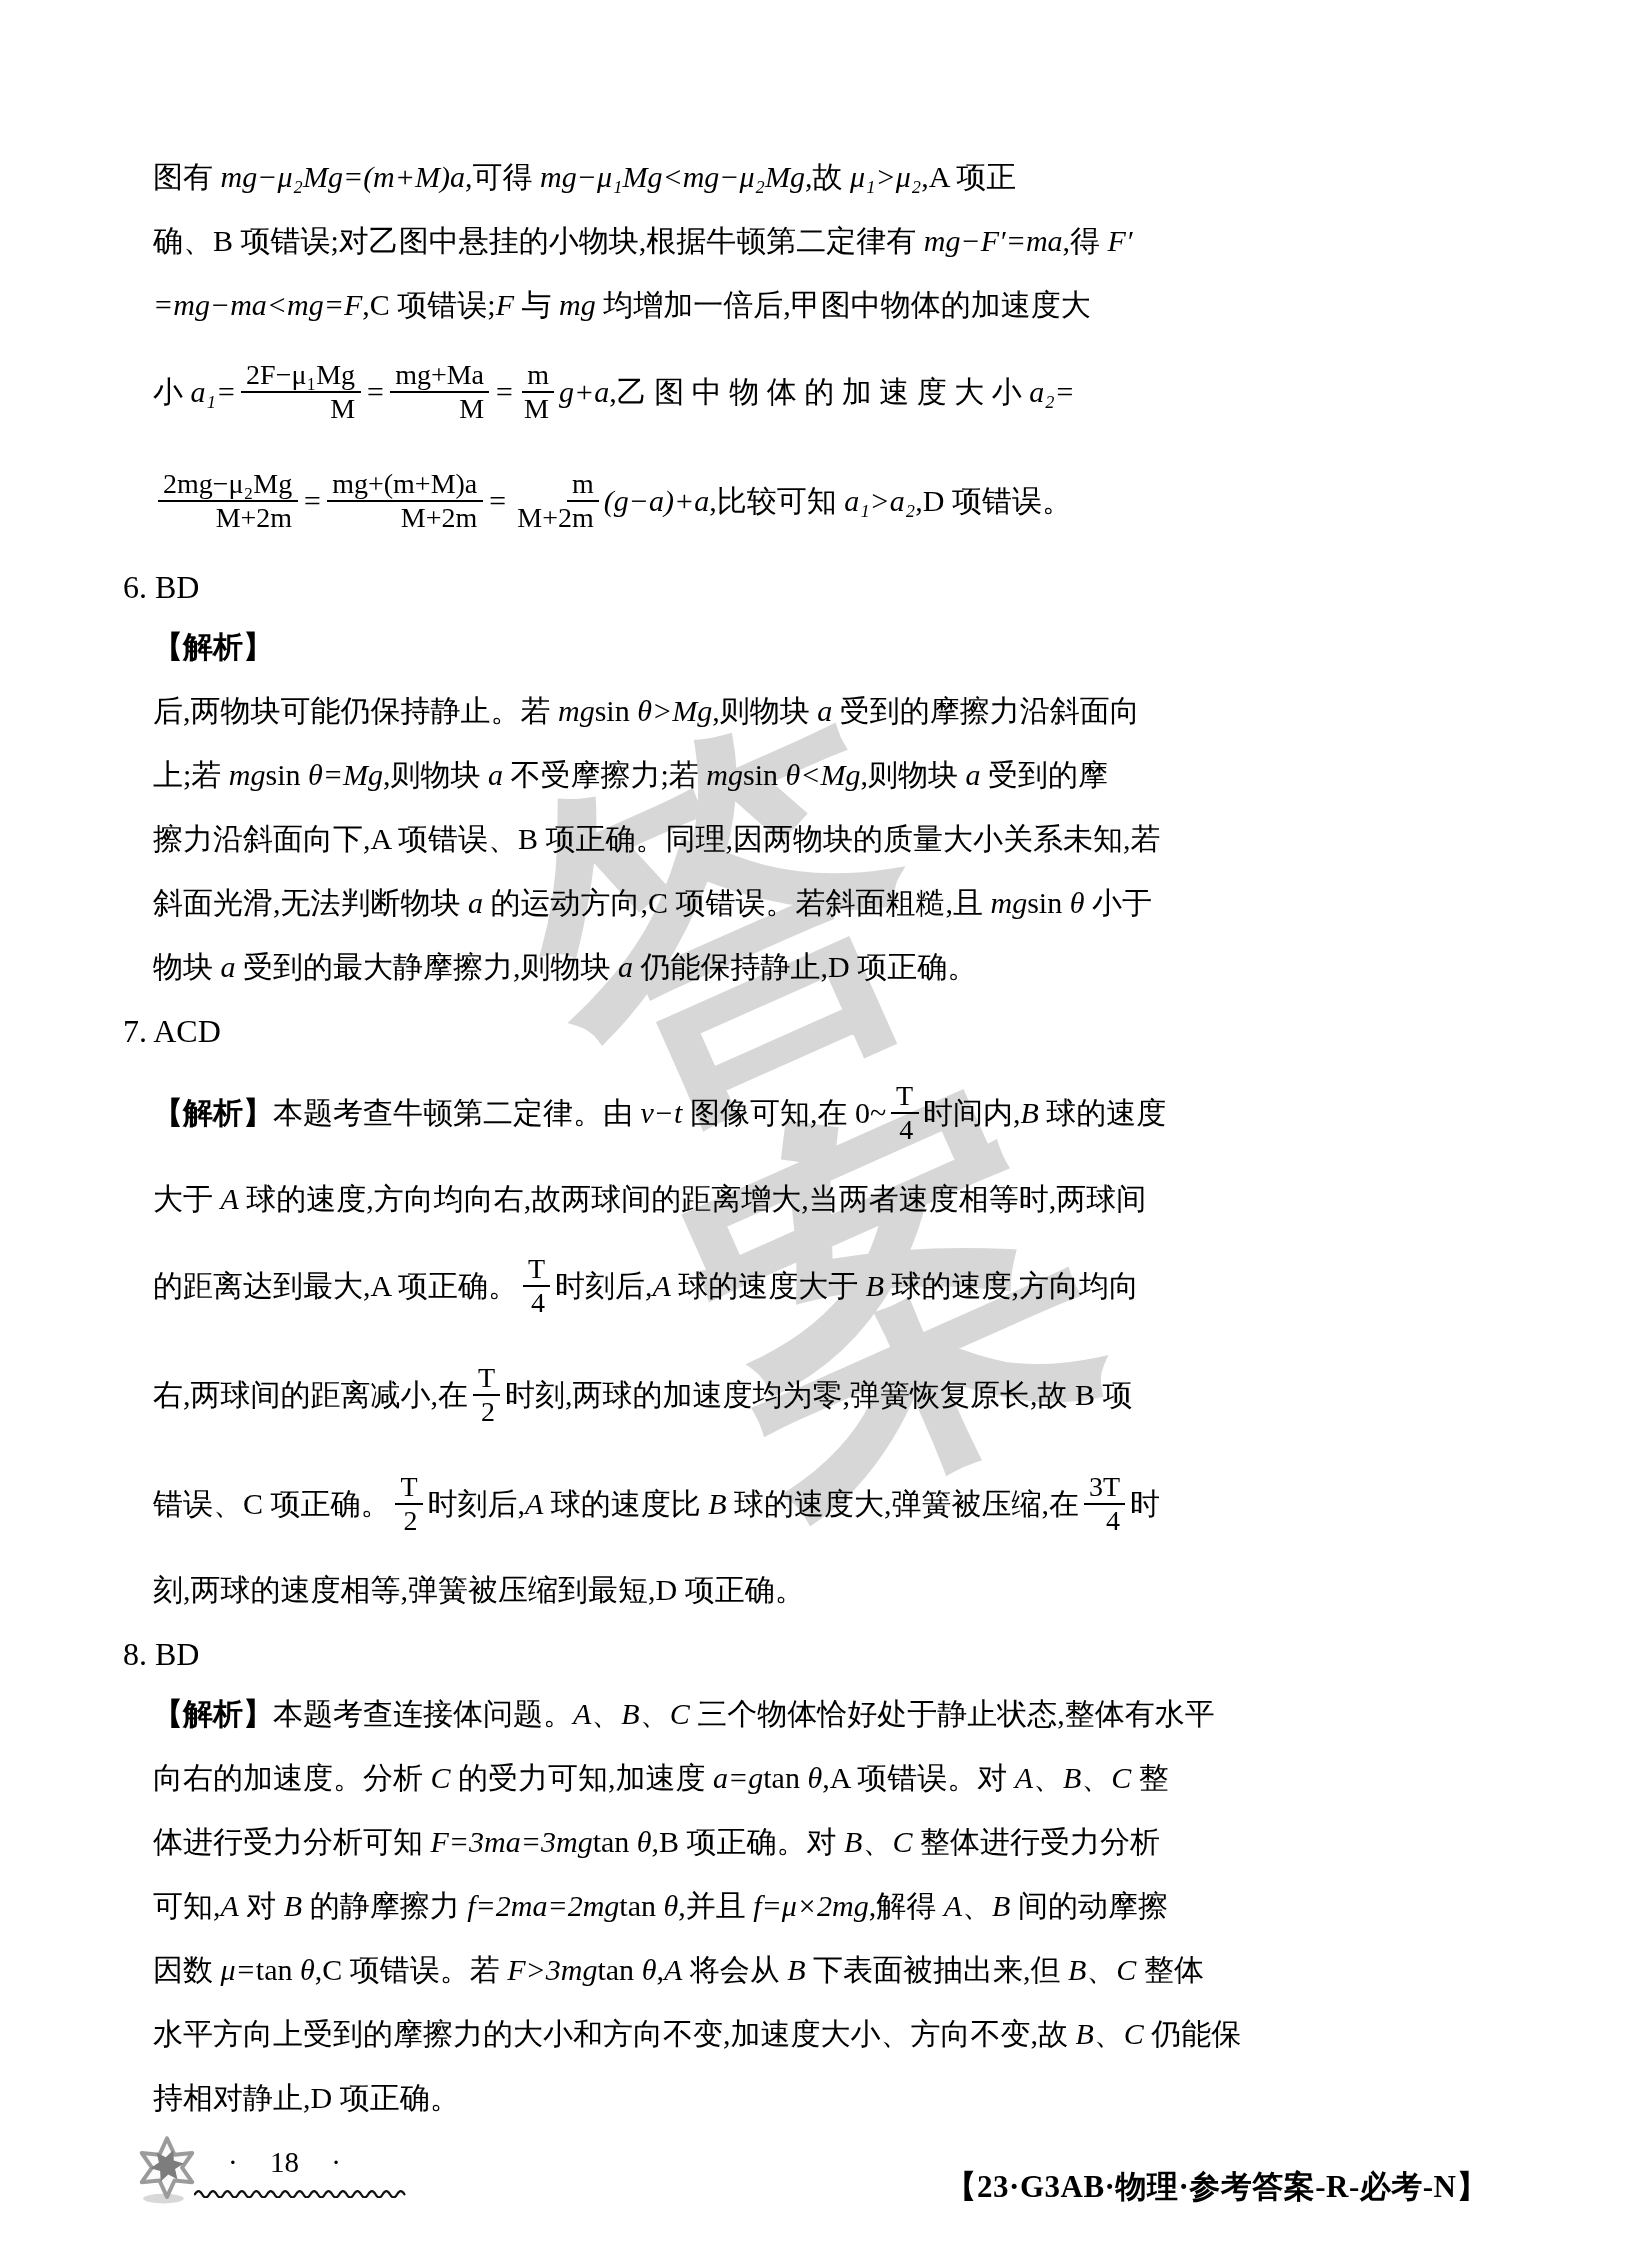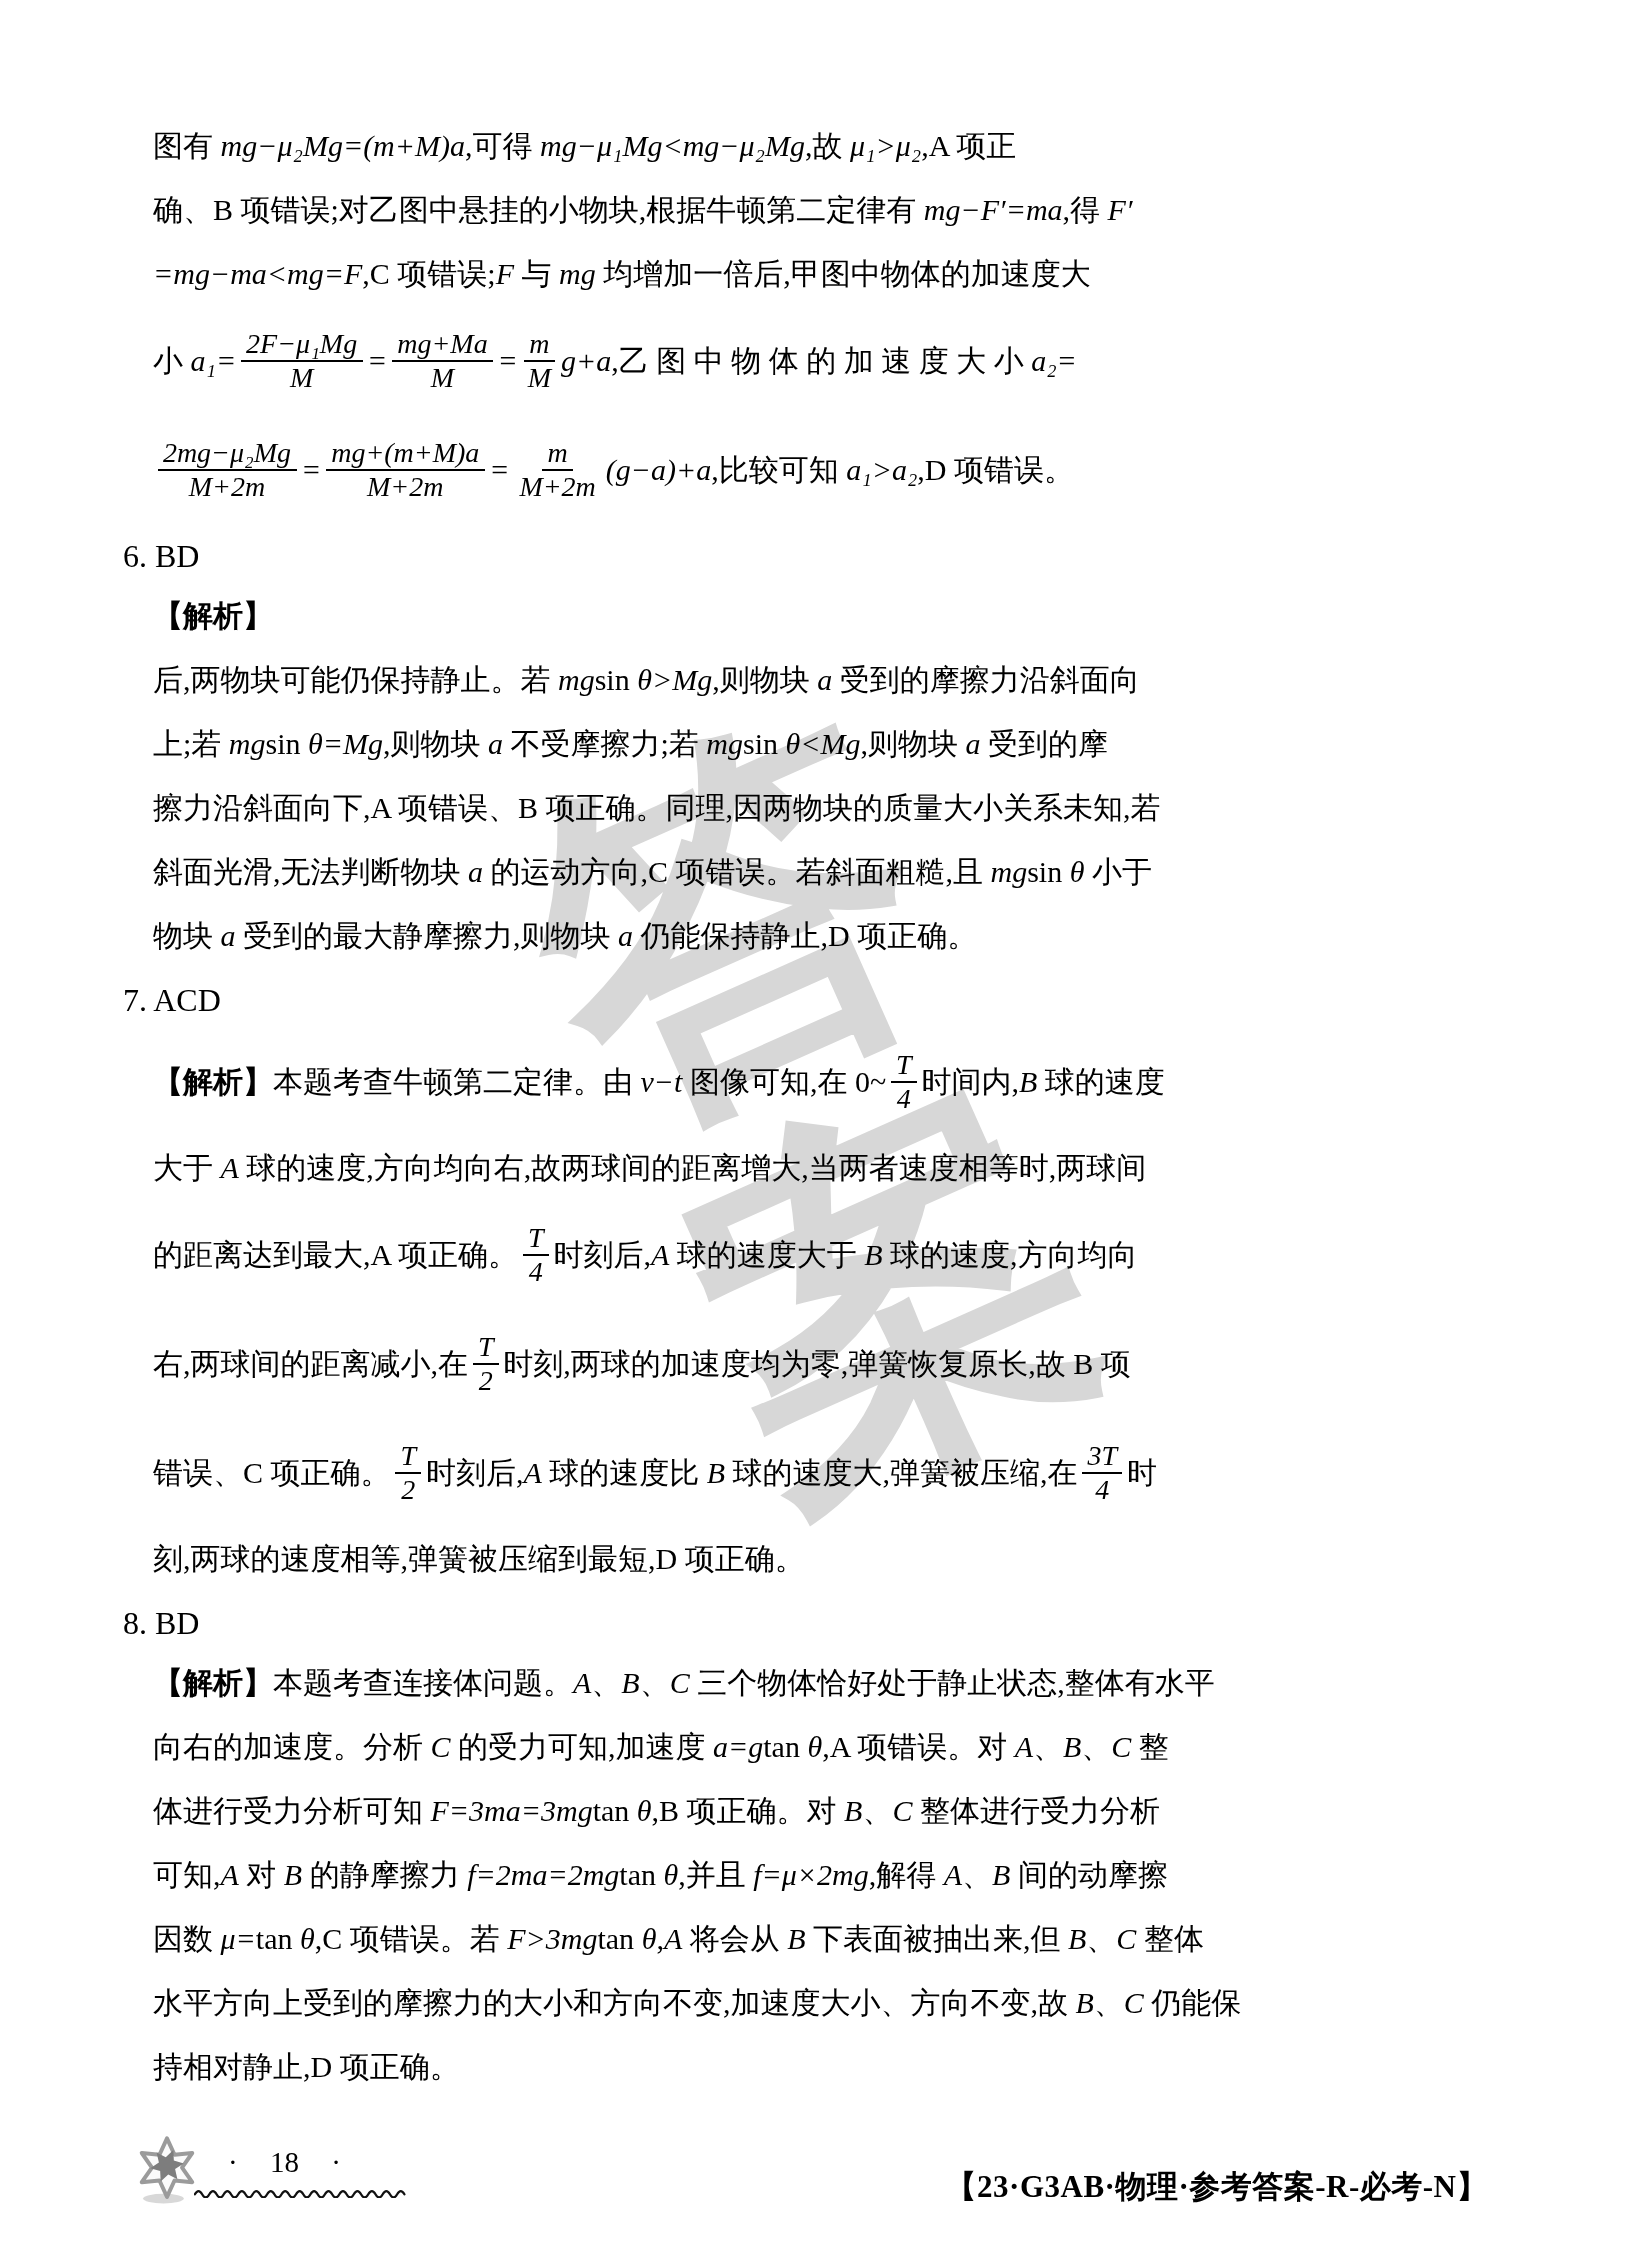--- a/index.html
+++ b/index.html
@@ -12,36 +12,36 @@
   .watermark{
     position:absolute;left:608px;top:699px;width:407px;height:814px;
     display:flex;flex-direction:column;align-items:center;justify-content:center;gap:32px;
     transform:rotate(-24deg);
     font-family:"DejaVu Sans","Liberation Sans",sans-serif;
     font-weight:bold;font-size:375px;line-height:1;color:#d7d7d7;
     z-index:0;user-select:none;
   }
   
   .content{
-    position:absolute;left:153px;top:114px;width:1395px;z-index:1;
+    position:absolute;left:153px;top:145px;width:1395px;z-index:1;
     font-size:30px;line-height:1;
   }
   .line{min-height:64px;display:flex;align-items:center;white-space:pre;}
   .line.tall{min-height:109px;}
   .qheader{
     min-height:55px;margin-top:4.5px;margin-left:-30px;
     display:flex;align-items:center;font-size:32px;white-space:pre;
   }
   .c{font-style:normal;}
   .m{font-style:italic;}
   .r{font-style:normal;}
   .b{font-weight:bold;}
   .frac{
-    display:inline-flex;flex-direction:column;align-items:center;
-    font-style:italic;font-size:28px;line-height:1.14;margin:0 4.5px;
+    display:inline-flex;flex-direction:column;align-items:flex-end;
+    font-size:28px;line-height:1.14;margin:0 4.5px;
     vertical-align:middle;
   }
   .fnum{padding:0 5.4px;border-bottom:2.3px solid #000;}
   .fden{padding:0 5.4px;}
   
   .footer{position:absolute;left:0;top:2130px;width:1646px;height:136px;z-index:1;}
   .star{position:absolute;left:136px;top:2.7px;}
   .pagenum{position:absolute;left:228px;top:16.3px;font-size:29px;word-spacing:25px;text-align:center;}
   .wave{position:absolute;left:194px;top:57px;}
   .code{

